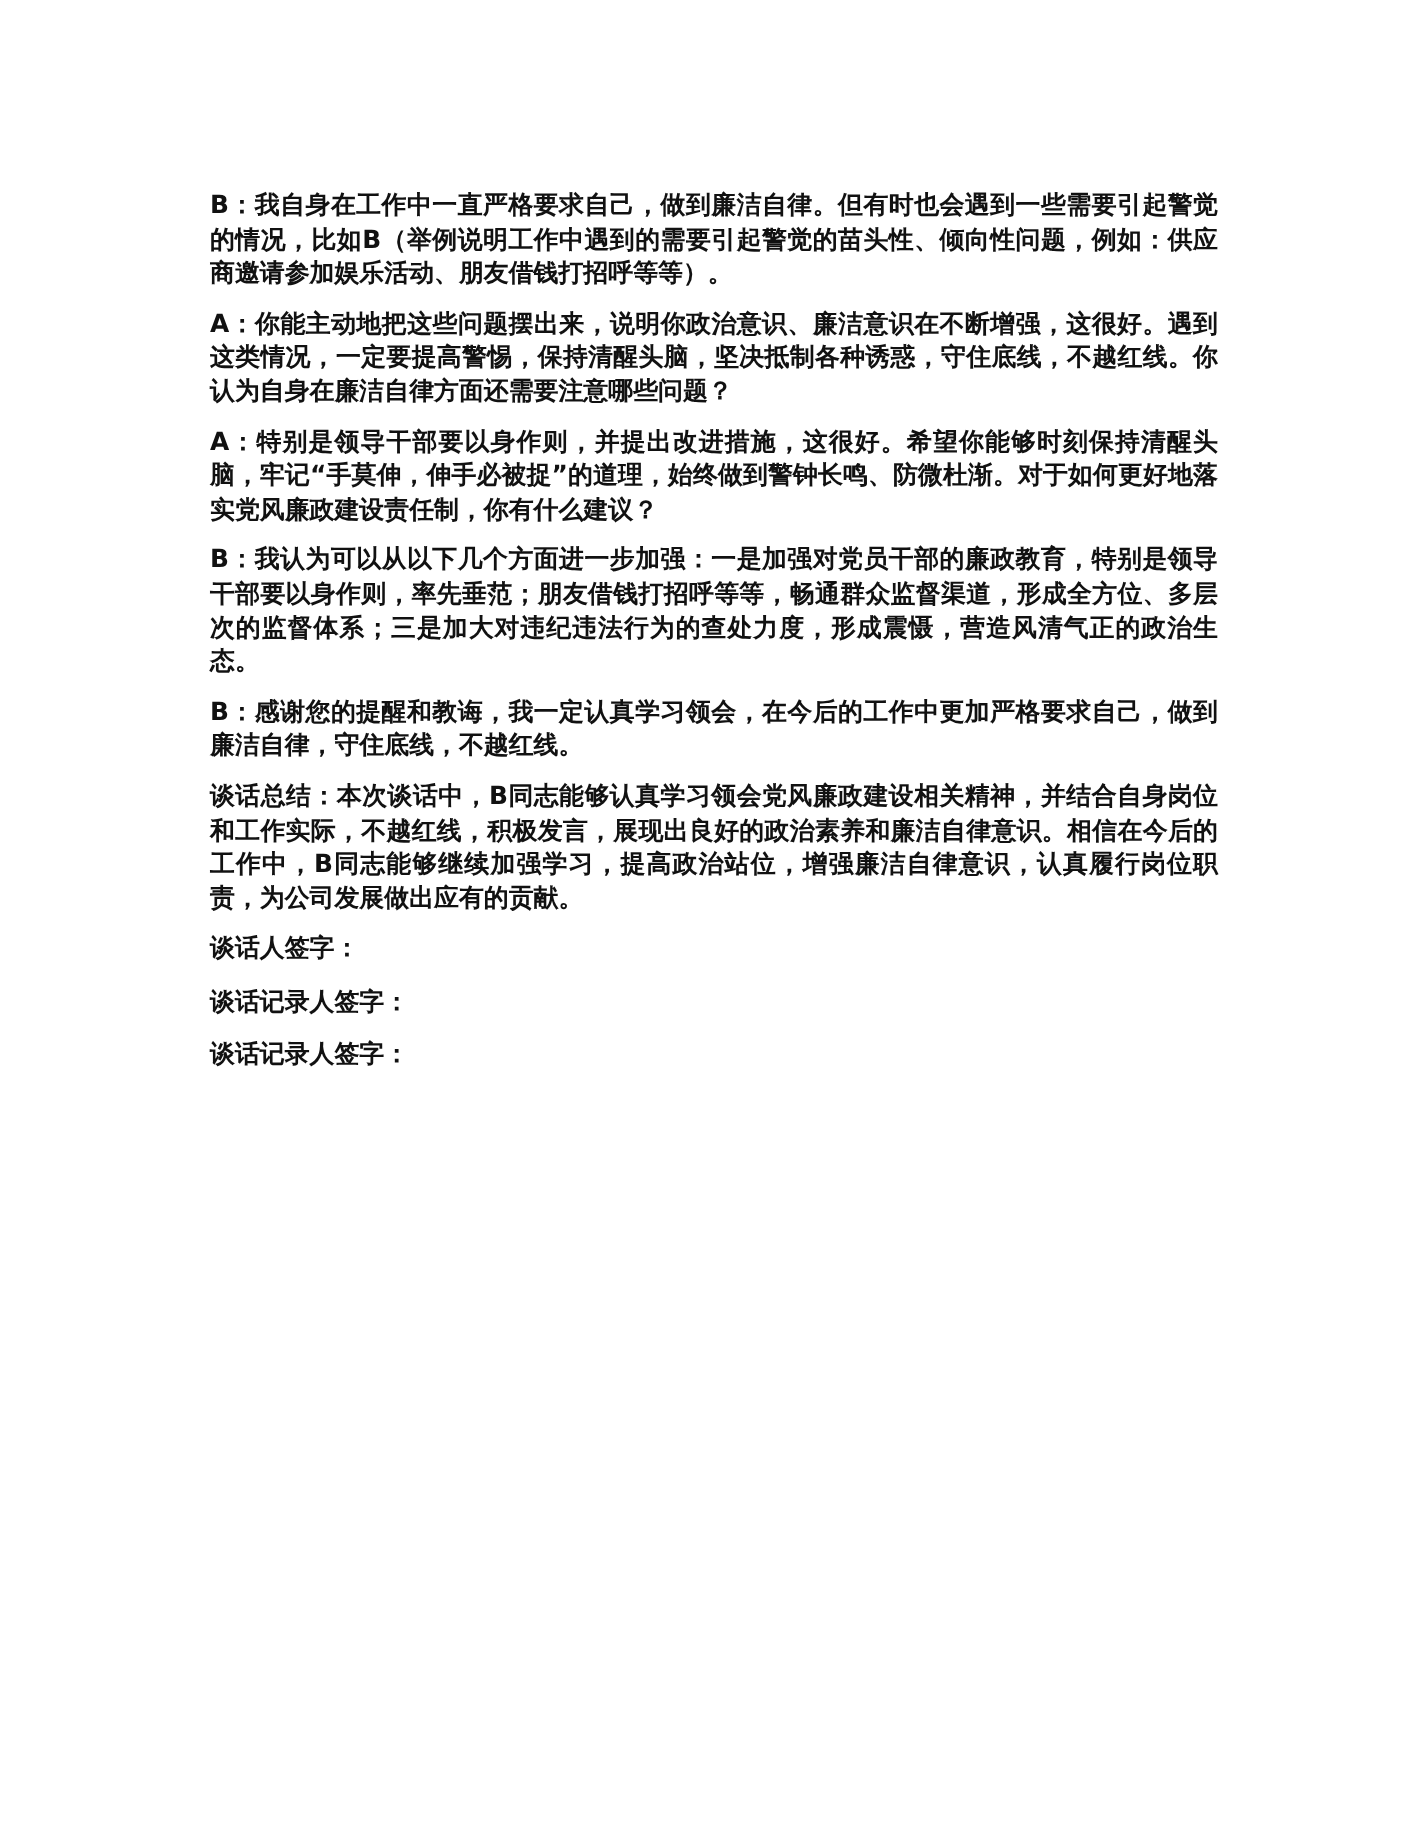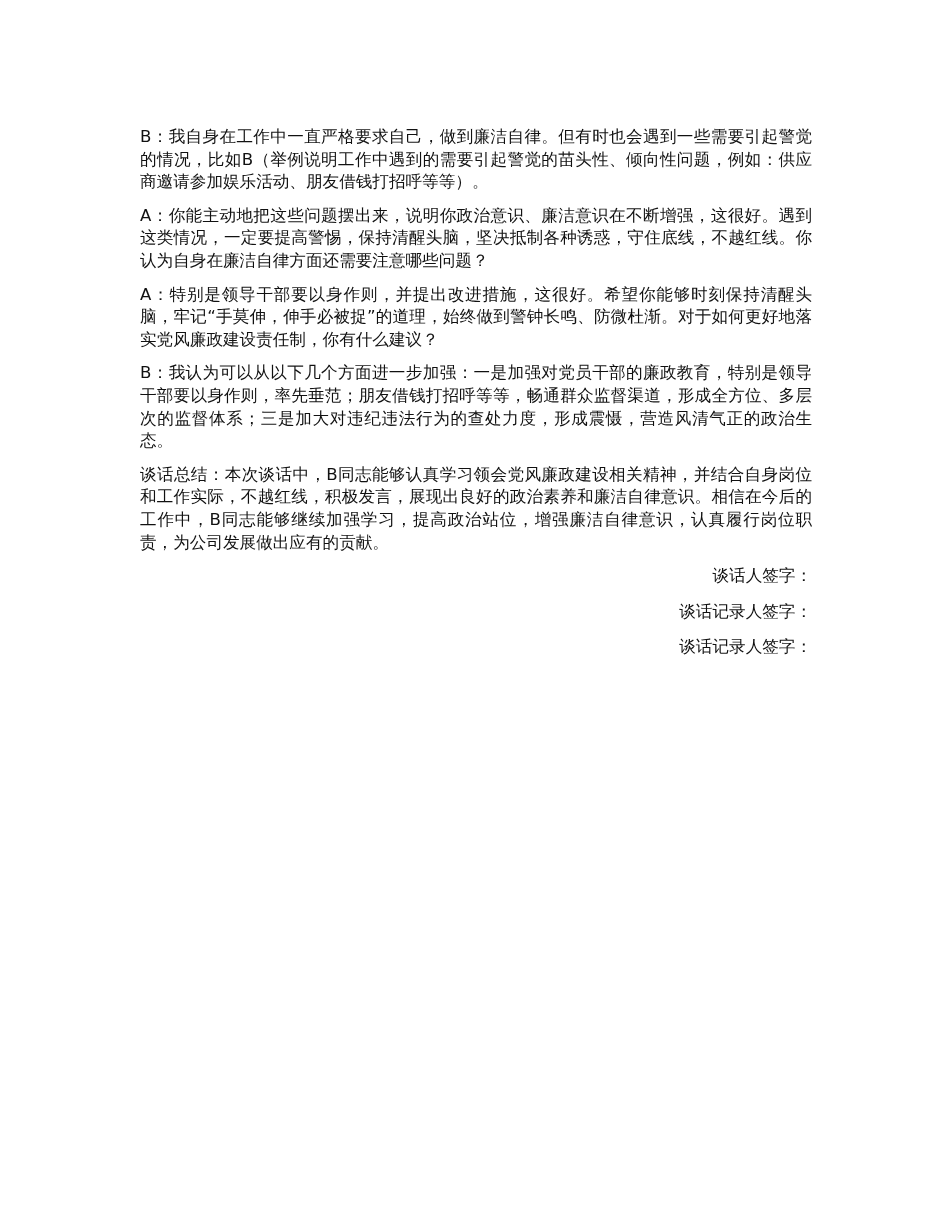--- a/index.html
+++ b/index.html
@@ -13,41 +13,42 @@
     position: relative;
     overflow: hidden;
     font-family: "DejaVu Sans", "Liberation Sans", sans-serif;
     color: #111111;
   }
   .page {
     position: absolute;
     left: 140px;
     top: 126px;
     width: 672px;
+    font-weight: bold;
   }
   .para {
     margin: 0 0 11px 0;
     font-size: 16.6px;
     line-height: 22.6px;
     letter-spacing: 0;
     text-align: justify;
     word-break: break-all;
   }
   .sig {
     margin: 0 0 13px 0;
     font-size: 16.6px;
     line-height: 22.6px;
-    text-align: right;
   }
 </style>
 </head>
 <body>
 
 <div class="page">
   <p class="para">B：我自身在工作中一直严格要求自己，做到廉洁自律。但有时也会遇到一些需要引起警觉的情况，比如B（举例说明工作中遇到的需要引起警觉的苗头性、倾向性问题，例如：供应商邀请参加娱乐活动、朋友借钱打招呼等等）。</p>
   <p class="para">A：你能主动地把这些问题摆出来，说明你政治意识、廉洁意识在不断增强，这很好。遇到这类情况，一定要提高警惕，保持清醒头脑，坚决抵制各种诱惑，守住底线，不越红线。你认为自身在廉洁自律方面还需要注意哪些问题？</p>
   <p class="para">A：特别是领导干部要以身作则，并提出改进措施，这很好。希望你能够时刻保持清醒头脑，牢记“手莫伸，伸手必被捉”的道理，始终做到警钟长鸣、防微杜渐。对于如何更好地落实党风廉政建设责任制，你有什么建议？</p>
   <p class="para">B：我认为可以从以下几个方面进一步加强：一是加强对党员干部的廉政教育，特别是领导干部要以身作则，率先垂范；朋友借钱打招呼等等，畅通群众监督渠道，形成全方位、多层次的监督体系；三是加大对违纪违法行为的查处力度，形成震慑，营造风清气正的政治生态。</p>
+  <p class="para">B：感谢您的提醒和教诲，我一定认真学习领会，在今后的工作中更加严格要求自己，做到廉洁自律，守住底线，不越红线。</p>
   <p class="para">谈话总结：本次谈话中，B同志能够认真学习领会党风廉政建设相关精神，并结合自身岗位和工作实际，不越红线，积极发言，展现出良好的政治素养和廉洁自律意识。相信在今后的工作中，B同志能够继续加强学习，提高政治站位，增强廉洁自律意识，认真履行岗位职责，为公司发展做出应有的贡献。</p>
   <p class="sig">谈话人签字：</p>
   <p class="sig">谈话记录人签字：</p>
   <p class="sig">谈话记录人签字：</p>
 </div>
 
 </body></html>

